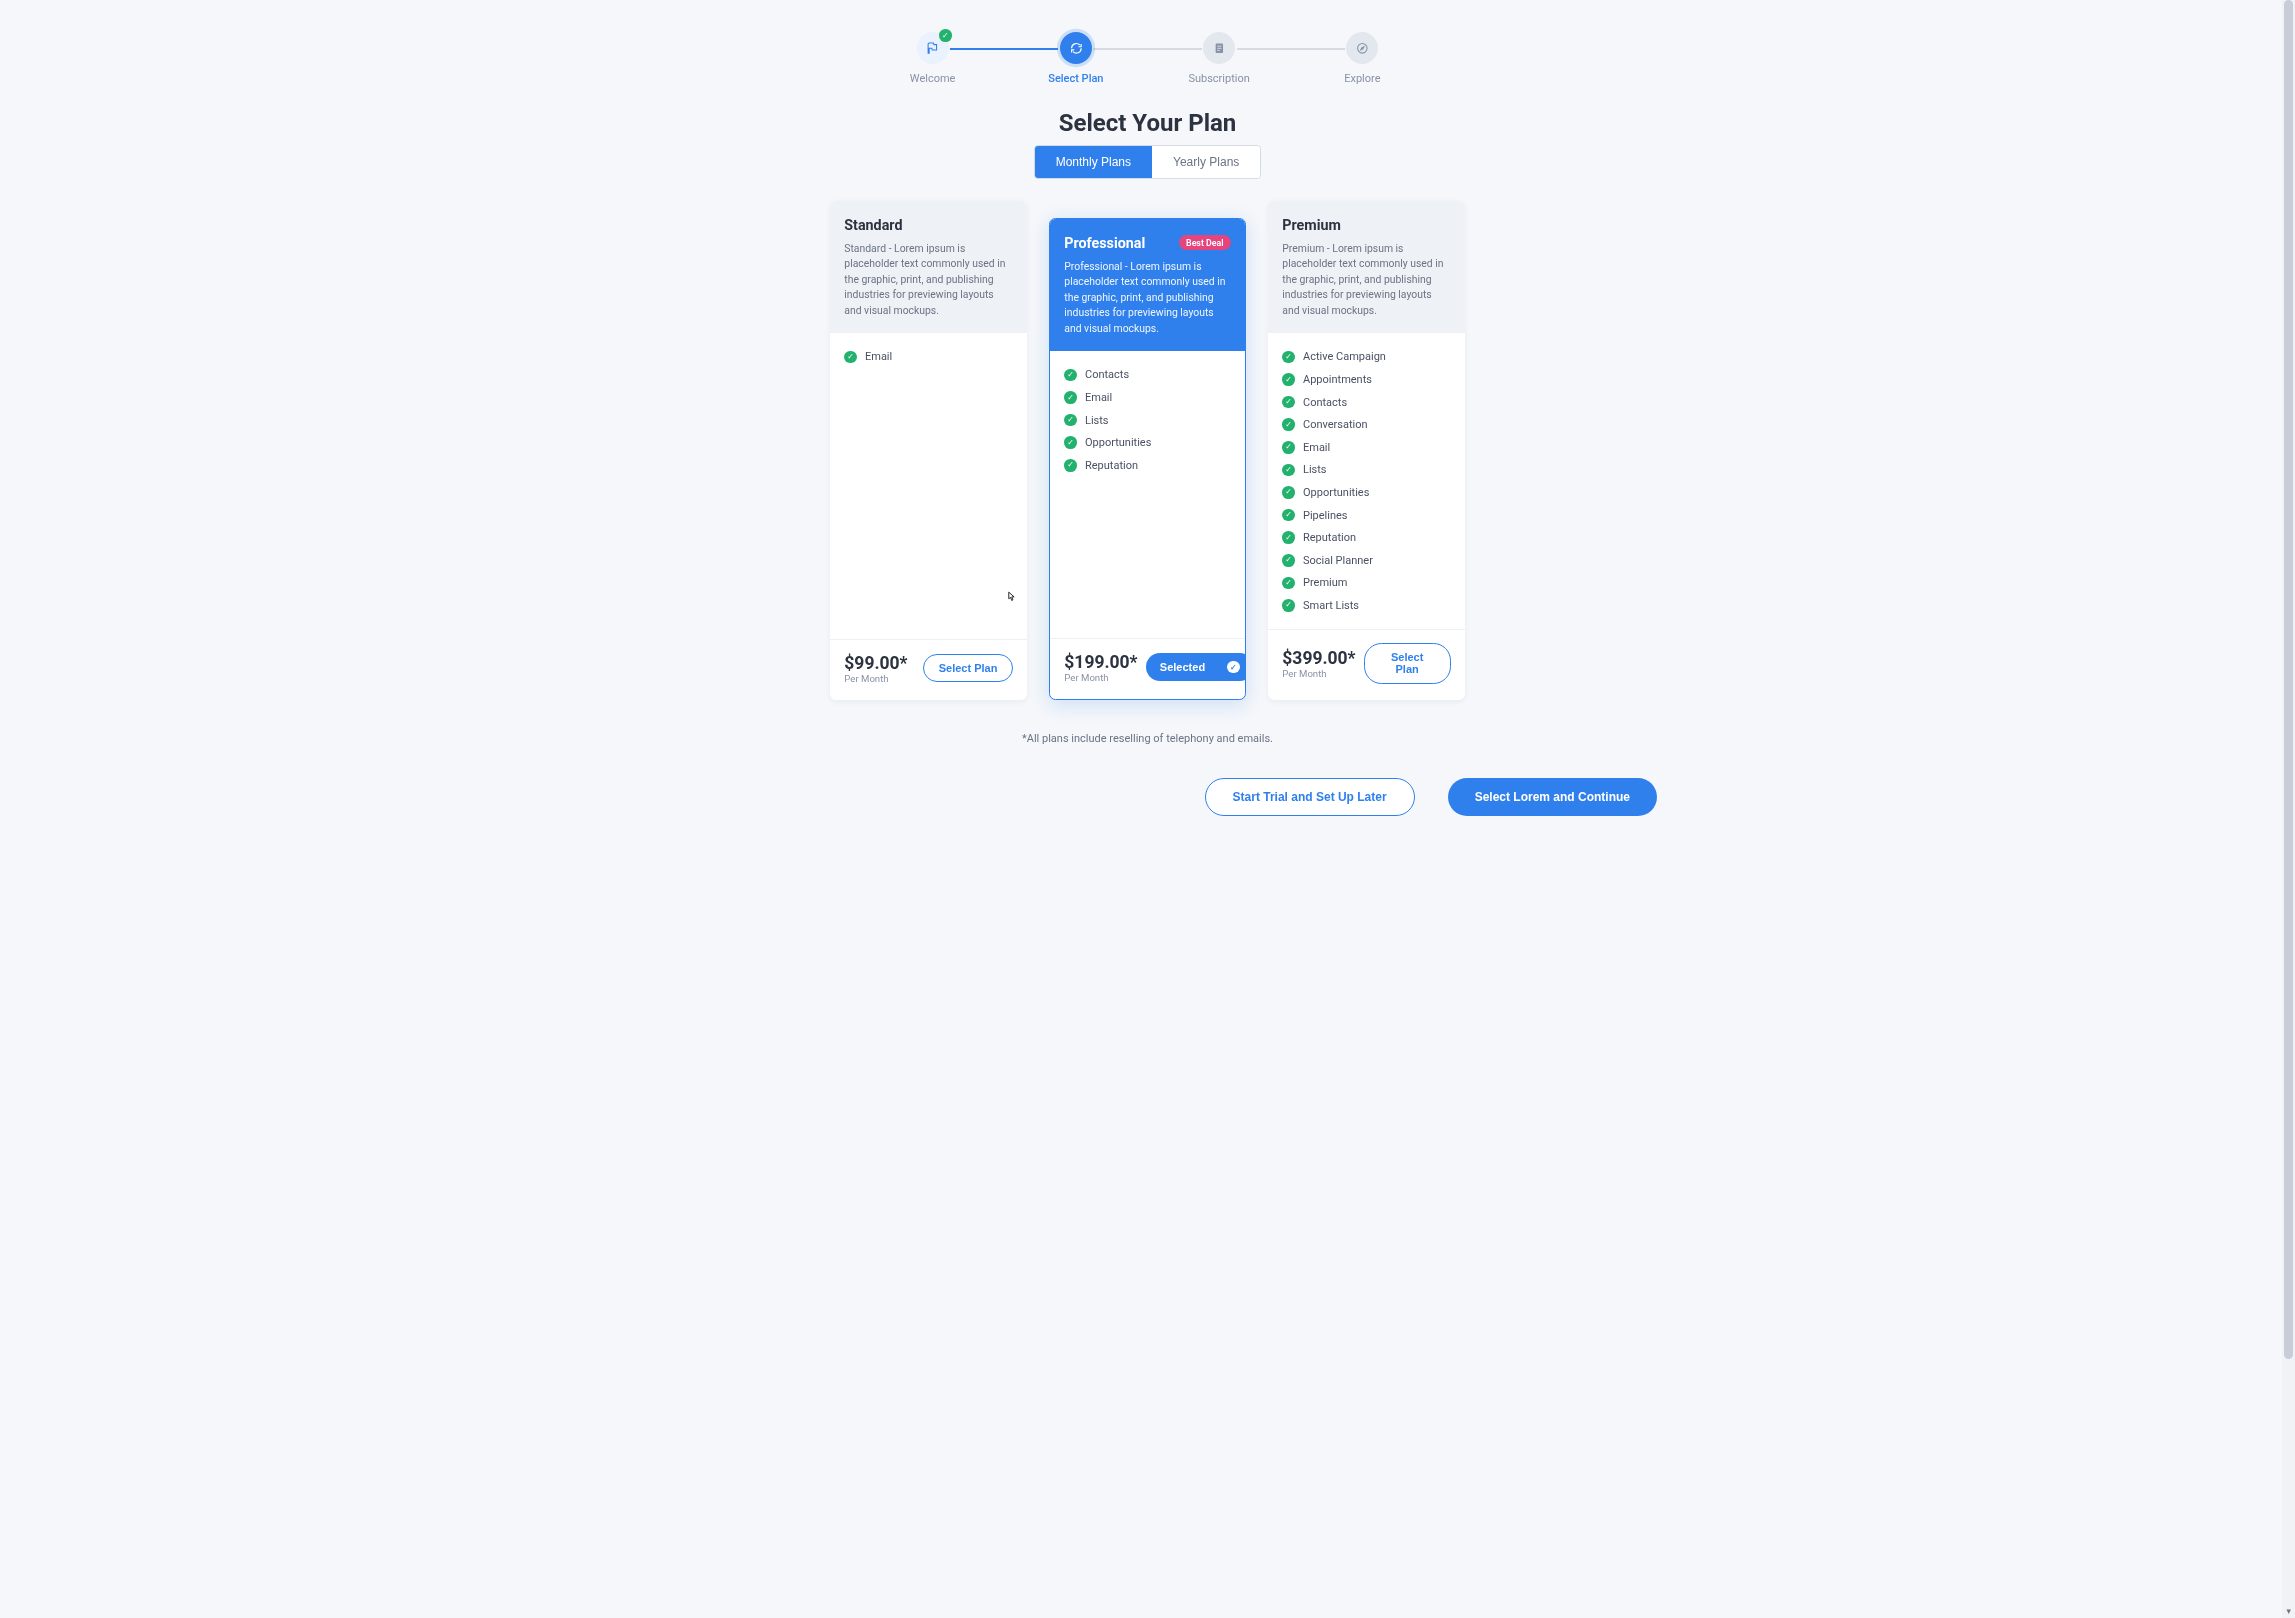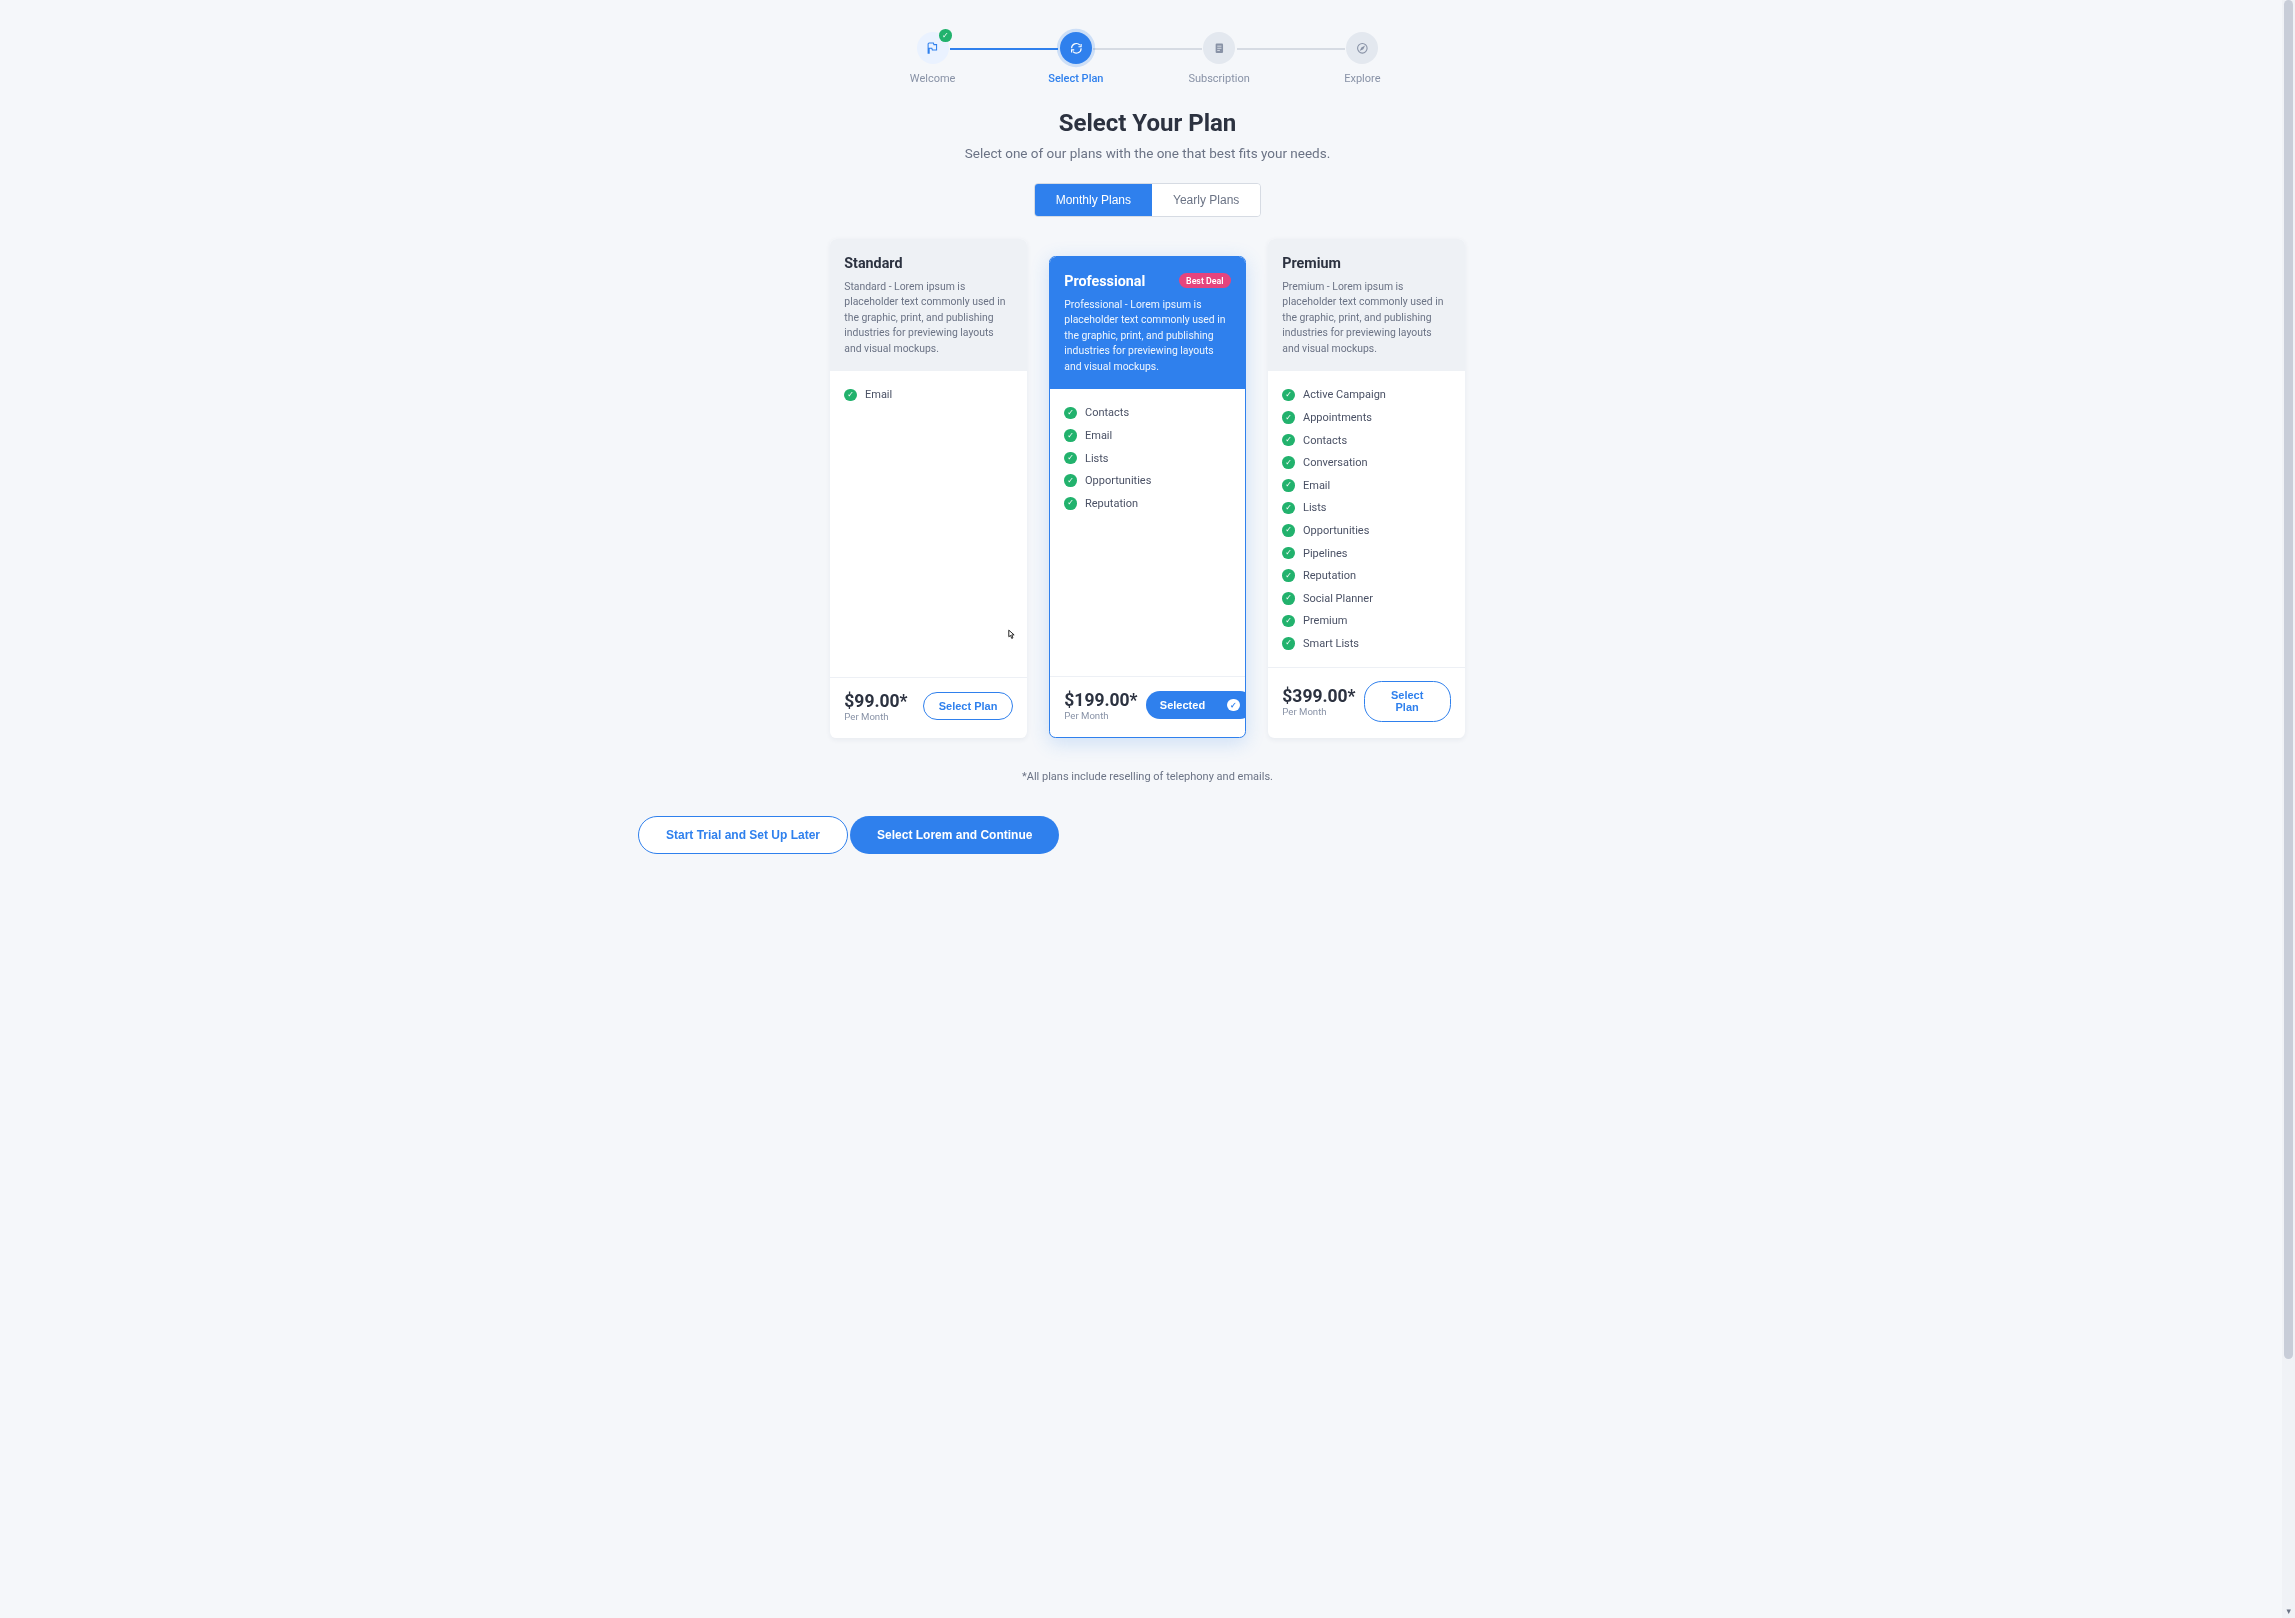--- a/index.html
+++ b/index.html
@@ -278,22 +278,22 @@
   
   .footnote {
     text-align: center;
     font-size: 11px;
     color: #6b7385;
     margin-bottom: 33px;
   }
   
   .bottom-actions {
     display: flex;
-    justify-content: flex-start;
-    gap: 2px;
+    justify-content: flex-end;
+    gap: 33px;
   }
   .btn-lg-outline {
     border: 1.2px solid #2f80ed;
     color: #2f80ed;
     background: #fff;
     border-radius: 21px;
     padding: 11px 27px;
     font-size: 12px;
     font-weight: 600;
     cursor: pointer;
@@ -386,21 +386,20 @@
             <polygon points="15,9 13,13 9,15 11,11" fill="currentColor"></polygon>
           </svg>
       </div>
       <div class="step-label">Explore</div>
     </div>
   </div>
 
   <div class="heading">
     <h1>Select Your Plan</h1>
   </div>
-  <p class="subheading">Select one of our plans with the one that best fits your needs.</p>
 
   <div class="toggle">
     <button class="on">Monthly Plans</button>
     <button>Yearly Plans</button>
   </div>
 
   <div class="plans">
 
     <div class="plan">
       <div class="plan-head">

